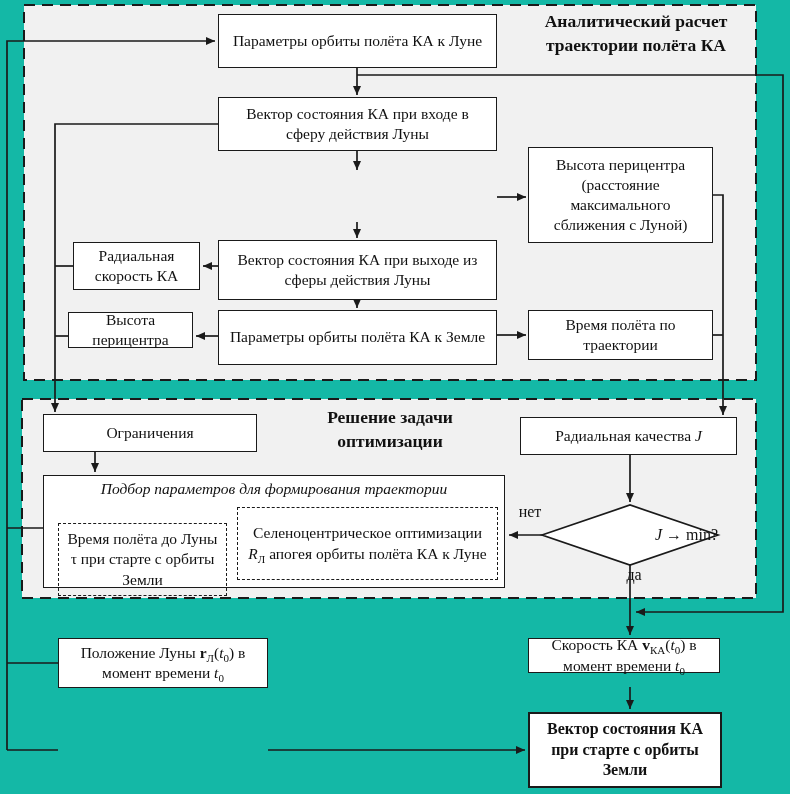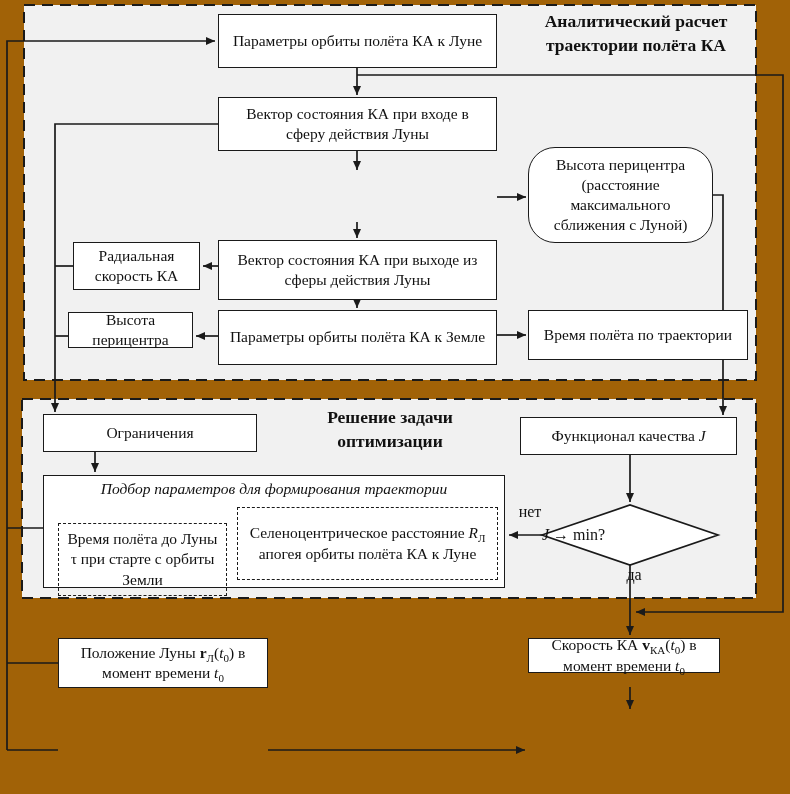--- a/index.html
+++ b/index.html
@@ -1,36 +1,36 @@
 <!DOCTYPE html>
 <html><head>
 <meta charset="utf-8">
 <style>
   html,body{margin:0;padding:0;background:#ffffff;}
   #canvas{
-    position:relative;width:790px;height:794px;background:#a16207;
+    position:relative;width:790px;height:794px;background:#14b8a6;
     font-family:"Liberation Serif","DejaVu Serif",serif;color:#111;
     overflow:hidden;
   }
   .section-bg{position:absolute;background:#f1f1f1;z-index:0;}
   #wires{position:absolute;left:0;top:0;z-index:1;}
   .node{
     position:absolute;z-index:2;background:#ffffff;border:1.8px solid #1a1a1a;
     box-sizing:border-box;display:flex;align-items:center;justify-content:center;
     text-align:center;font-size:15.5px;line-height:1.3;padding:2px 6px;
   }
   .node.dashed{border-style:dashed;background:transparent;}
   .node.thick{border-width:2.2px;font-weight:bold;font-size:16px;}
   .sec-title{
     position:absolute;z-index:2;font-weight:bold;font-size:17.5px;line-height:1.35;
     text-align:center;background:transparent;
   }
   .float-label{position:absolute;z-index:3;font-size:16px;background:transparent;text-align:center;}
   .diamond-label{
-    position:absolute;z-index:3;display:flex;align-items:center;justify-content:flex-start;
+    position:absolute;z-index:3;display:flex;align-items:center;justify-content:flex-end;
     font-size:16px;background:transparent;
   }
   .param-title{
     position:absolute;left:0;right:0;top:3px;text-align:center;font-style:italic;
     font-size:15.5px;
   }
   .outer-plain{padding:16px;display:block;}
   .var{font-style:italic;}
   .vec{font-weight:bold;font-style:normal;}
   sub.s{font-size:11px;line-height:0;}
@@ -99,62 +99,65 @@
     <div>Решение задачи</div>
     <div>оптимизации</div>
   </div>
 
   <div class="node" style="left:218px;top:14px;width:279px;height:54px;">
     <span>Параметры орбиты полёта КА к Луне</span>
   </div>
   <div class="node" style="left:218px;top:97px;width:279px;height:54px;">
     <span>Вектор состояния КА при входе в сферу действия Луны</span>
   </div>
-  <div class="node" style="left:528px;top:147px;width:185px;height:96px;border-radius:27px;">
+  <div class="node" style="left:528px;top:147px;width:185px;height:96px;">
     <span>Высота перицентра (расстояние максимального сближения с Луной)</span>
   </div>
   <div class="node" style="left:218px;top:240px;width:279px;height:60px;">
     <span>Вектор состояния КА при выходе из сферы действия Луны</span>
   </div>
   <div class="node" style="left:73px;top:242px;width:127px;height:48px;">
     <span>Радиальная скорость КА</span>
   </div>
   <div class="node" style="left:218px;top:310px;width:279px;height:55px;">
     <span>Параметры орбиты полёта КА к Земле</span>
   </div>
   <div class="node" style="left:68px;top:312px;width:125px;height:36px;">
     <span>Высота перицентра</span>
   </div>
-  <div class="node" style="left:528px;top:310px;width:220px;height:50px;">
+  <div class="node" style="left:528px;top:310px;width:185px;height:50px;">
     <span>Время полёта по траектории</span>
   </div>
 
   <div class="node" style="left:43px;top:414px;width:214px;height:38px;">
     <span>Ограничения</span>
   </div>
   <div class="node" style="left:520px;top:417px;width:217px;height:38px;">
-    <span><span>Функционал качества </span><span class="var">J</span></span>
+    <span><span>Радиальная качества </span><span class="var">J</span></span>
   </div>
 
   <div class="node outer-plain" style="left:43px;top:475px;width:462px;height:113px;">
     <div class="param-title">Подбор параметров для формирования траектории</div>
     <div class="node dashed" style="left:14px;top:31px;width:169px;height:73px;border-width:1.8px;margin-top:16px;">
       <span>Время полёта до Луны τ при старте с орбиты Земли</span>
     </div>
     <div class="node dashed" style="left:193px;top:31px;width:261px;height:73px;border-width:1.8px;">
-      <span><span>Селеноцентрическое расстояние </span><span class="var">R</span><sub class="s">Л</sub><span> апогея орбиты полёта КА к Луне</span></span>
+      <span><span>Селеноцентрическое оптимизации </span><span class="var">R</span><sub class="s">Л</sub><span> апогея орбиты полёта КА к Луне</span></span>
     </div>
   </div>
 
   <div class="diamond-label" style="left:542px;top:505px;width:176px;height:60px;">
     <span><span class="var">J</span><span> → min?</span></span>
   </div>
   <div class="float-label" style="left:508px;top:503px;width:44px;">нет</div>
   <div class="float-label" style="left:616px;top:566px;width:36px;">да</div>
 
   <div class="node" style="left:58px;top:638px;width:210px;height:50px;">
     <span><span>Положение Луны </span><span class="vec">r</span><sub class="s">Л</sub><span>(</span><span class="var">t</span><sub class="s">0</sub><span>) в момент времени </span><span class="var">t</span><sub class="s">0</sub></span>
   </div>
   <div class="node" style="left:528px;top:638px;width:192px;height:35px;">
     <span><span>Скорость КА </span><span class="vec">v</span><sub class="s">КА</sub><span>(</span><span class="var">t</span><sub class="s">0</sub><span>) в момент времени </span><span class="var">t</span><sub class="s">0</sub></span>
   </div>
+  <div class="node thick" style="left:528px;top:712px;width:194px;height:76px;">
+    <span>Вектор состояния КА при старте с орбиты Земли</span>
+  </div>
 
 </div>
 
 </body></html>

